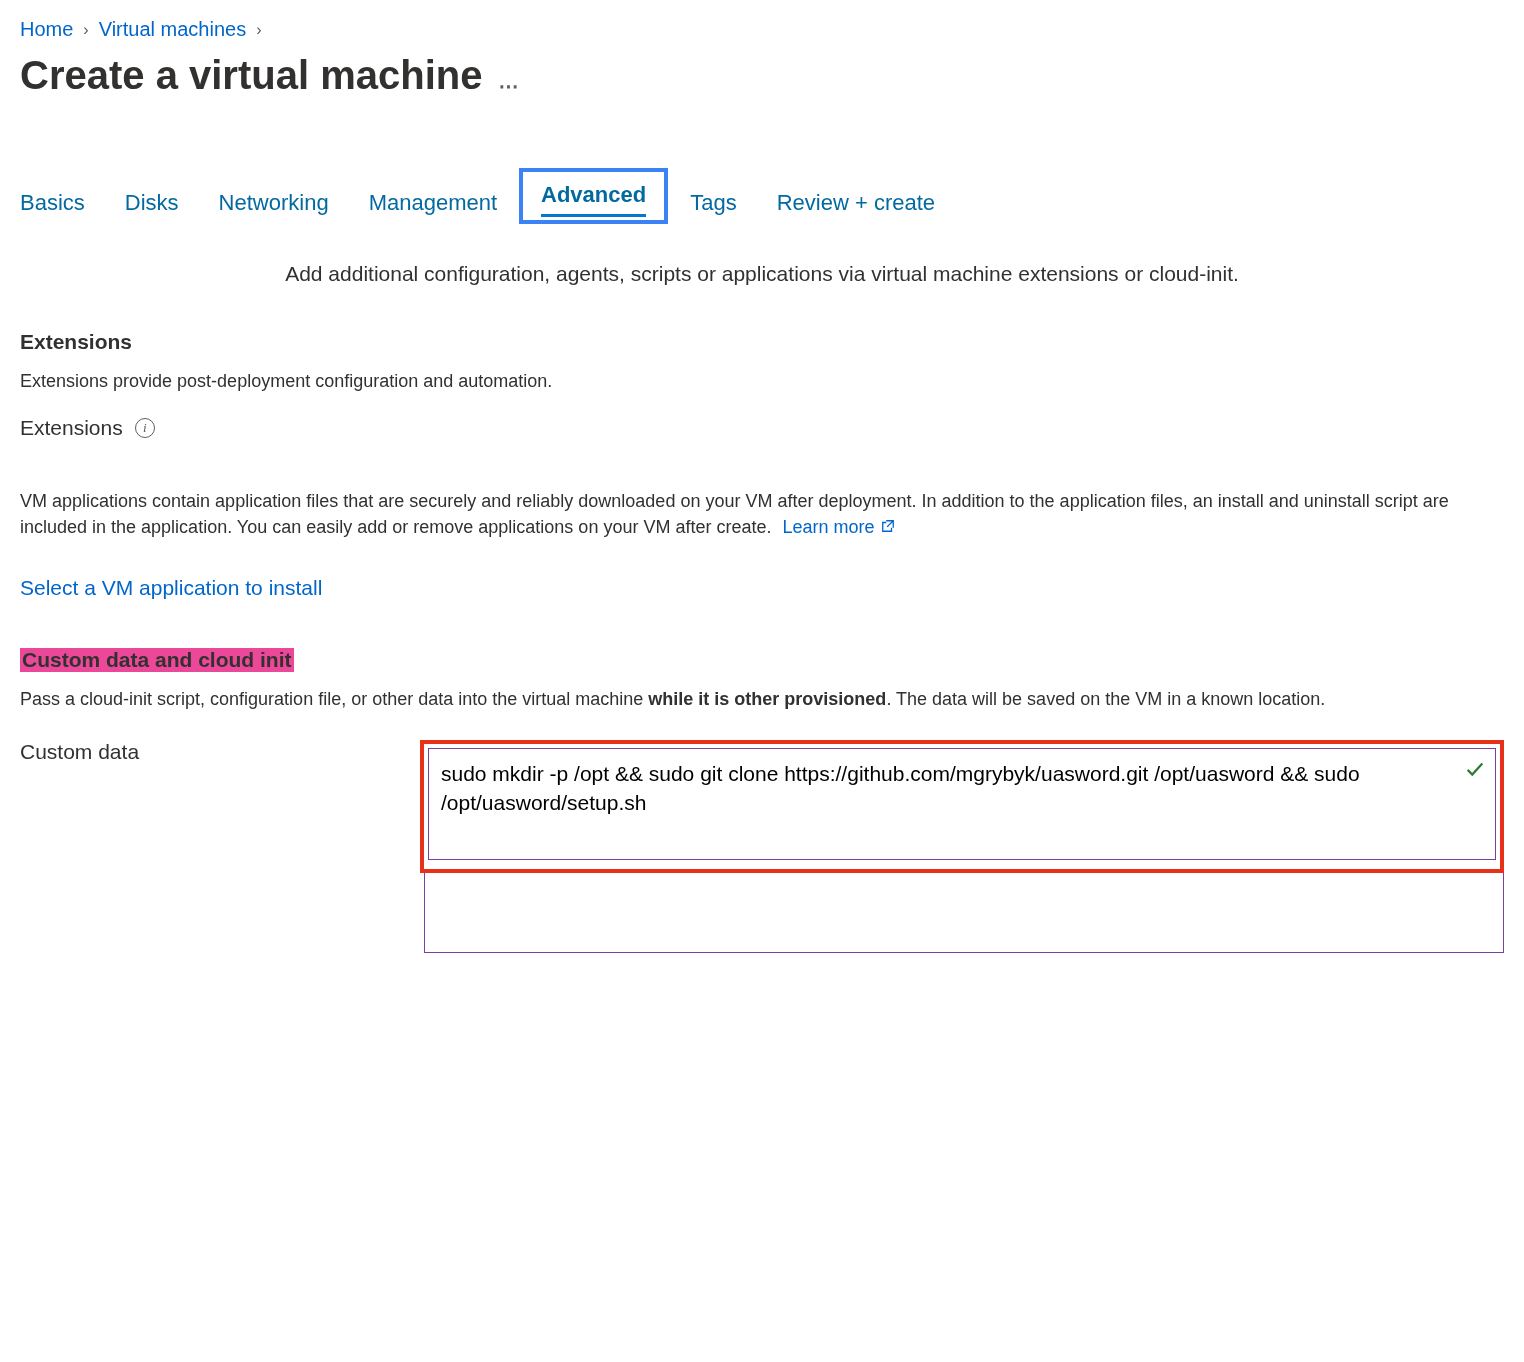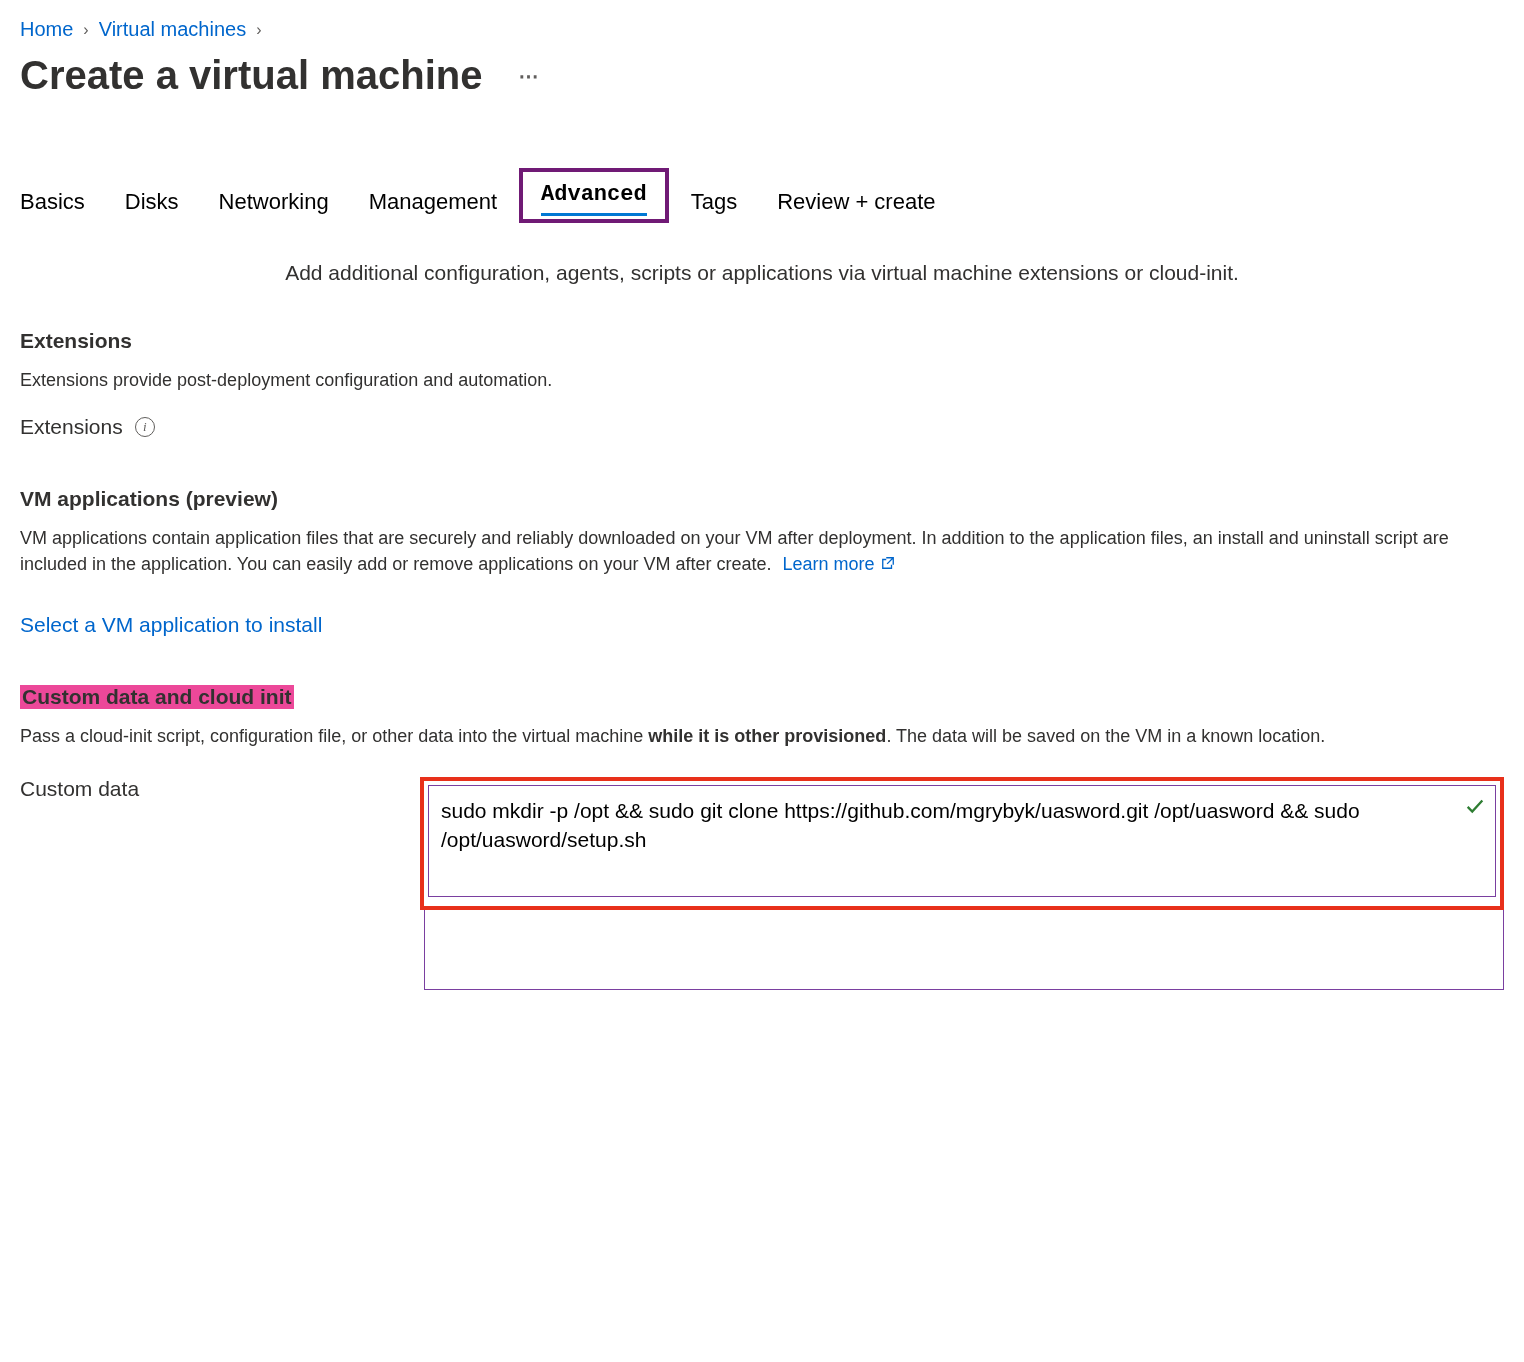--- a/index.html
+++ b/index.html
@@ -18,53 +18,52 @@
       font-size: 20px;
       margin-bottom: 12px;
     }
     .breadcrumb a { color: #0066cc; text-decoration: none; }
     .breadcrumb .chevron { color: #605e5c; font-size: 16px; }
     h1.page-title {
       font-size: 40px;
       font-weight: 600;
       margin-bottom: 70px;
       display: flex;
-      align-items: center;
-      gap: 36px;
+      align-items: flex-end;
+      gap: 16px;
     }
     .more-dots { font-size: 20px; color: #605e5c; letter-spacing: 2px; cursor: pointer; }
     .tabs {
       display: flex;
       gap: 40px;
       margin-bottom: 34px;
       align-items: flex-end;
     }
     .tab {
       font-size: 22px;
-      color: #000000;
+      color: #0369a1;
       cursor: pointer;
       padding-bottom: 8px;
       position: relative;
     }
     .tab.active {
       font-weight: 600;
     }
     .tab.active::after {
       content: "";
       position: absolute;
       left: 0; right: 0; bottom: -1px;
       height: 3px;
       background: #0078d4;
     }
     .tab-highlight {
-      border: 4px solid #701a75;
+      border: 4px solid #3b82f6;
       padding: 10px 18px 4px 18px;
       margin-left: -18px;
       margin-right: -18px;
-      font-family: Liberation Mono, monospace;
     }
     .desc { font-size: 21px; margin-bottom: 40px; line-height: 1.5; text-align: center; }
     .section-head { font-size: 21px; font-weight: 600; margin-bottom: 14px; }
     .section-head.hl { background: #ec4899; display: inline-block; padding: 0 2px; }
     .section-body { font-size: 18px; line-height: 1.45; margin-bottom: 12px; }
     .section { margin-bottom: 48px; }
     .field-row {
       display: flex;
       align-items: flex-start;
       gap: 24px;
@@ -158,21 +157,20 @@
   <p class="section-body">Extensions provide post-deployment configuration and automation.</p>
   <div class="field-row">
     <div class="field-label">
       <span>Extensions</span>
       <span class="info-icon">i</span>
     </div>
   </div>
 </div>
 
 <div class="section">
-  <h2 class="section-head">VM applications (preview)</h2>
   <p class="section-body">
     <span>VM applications contain application files that are securely and reliably downloaded on your VM after deployment. In addition to the application files, an install and uninstall script are included in the application. You can easily add or remove applications on your VM after create.</span>
     <a class="link link-with-icon learn-more-link">
       <span>Learn more</span>
       <span class="ext-icon">
         <svg viewBox="0 0 16 16">
             <path d="M6 2h8v8M14 2L7 9M12 10v4H2V4h4" fill="none" stroke="#0066cc" stroke-width="1.5"></path>
           </svg>
       </span>
     </a>

